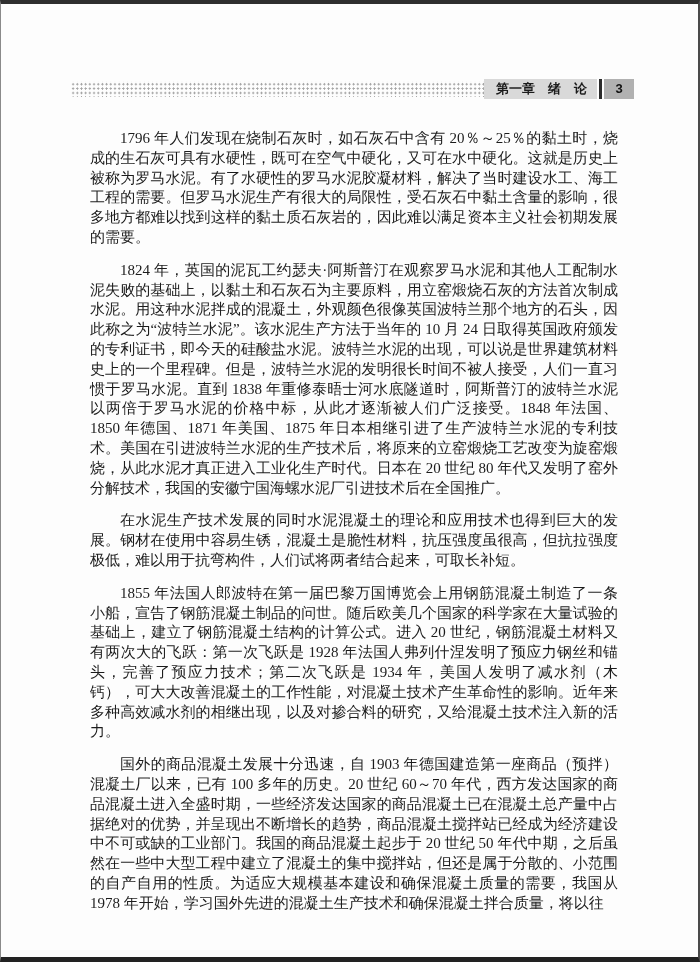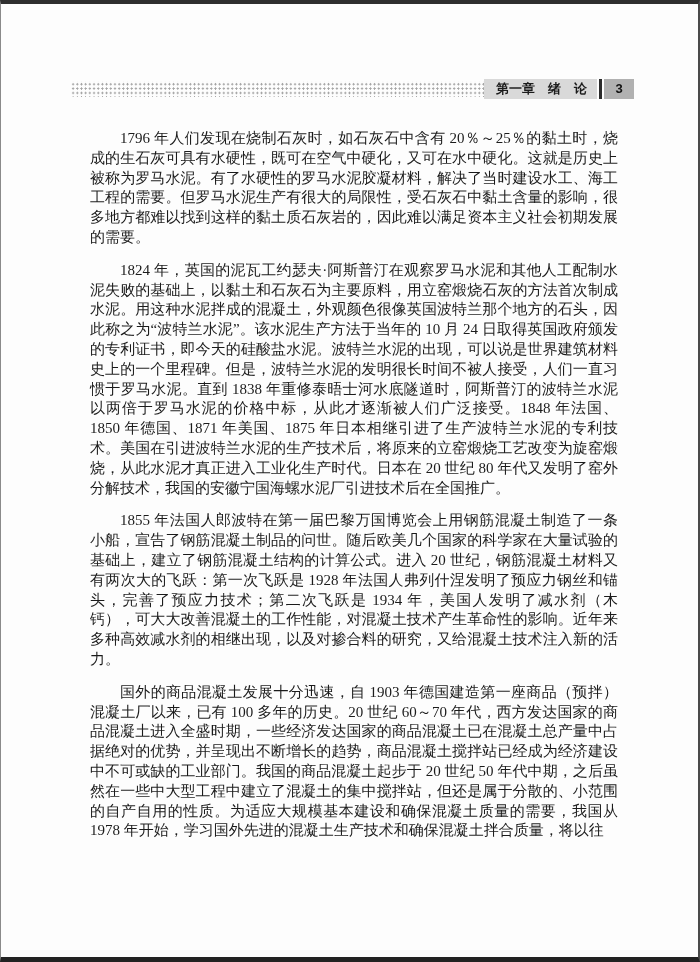--- a/index.html
+++ b/index.html
@@ -102,19 +102,20 @@
     <div class="pagenum-box">3</div>
   </div>
 
   <div class="content">
 
     <p class="body-paragraph">1796 年人们发现在烧制石灰时，如石灰石中含有 20％～25％的黏土时，烧成的生石灰可具有水硬性，既可在空气中硬化，又可在水中硬化。这就是历史上被称为罗马水泥。有了水硬性的罗马水泥胶凝材料，解决了当时建设水工、海工工程的需要。但罗马水泥生产有很大的局限性，受石灰石中黏土含量的影响，很多地方都难以找到这样的黏土质石灰岩的，因此难以满足资本主义社会初期发展的需要。</p>
 
     <p class="body-paragraph">1824 年，英国的泥瓦工约瑟夫·阿斯普汀在观察罗马水泥和其他人工配制水泥失败的基础上，以黏土和石灰石为主要原料，用立窑煅烧石灰的方法首次制成水泥。用这种水泥拌成的混凝土，外观颜色很像英国波特兰那个地方的石头，因此称之为“波特兰水泥”。该水泥生产方法于当年的 10 月 24 日取得英国政府颁发的专利证书，即今天的硅酸盐水泥。波特兰水泥的出现，可以说是世界建筑材料史上的一个里程碑。但是，波特兰水泥的发明很长时间不被人接受，人们一直习惯于罗马水泥。直到 1838 年重修泰晤士河水底隧道时，阿斯普汀的波特兰水泥以两倍于罗马水泥的价格中标，从此才逐渐被人们广泛接受。1848 年法国、1850 年德国、1871 年美国、1875 年日本相继引进了生产波特兰水泥的专利技术。美国在引进波特兰水泥的生产技术后，将原来的立窑煅烧工艺改变为旋窑煅烧，从此水泥才真正进入工业化生产时代。日本在 20 世纪 80 年代又发明了窑外分解技术，我国的安徽宁国海螺水泥厂引进技术后在全国推广。</p>
 
 
+    <p class="body-paragraph">在水泥生产技术发展的同时水泥混凝土的理论和应用技术也得到巨大的发展。钢材在使用中容易生锈，混凝土是脆性材料，抗压强度虽很高，但抗拉强度极低，难以用于抗弯构件，人们试将两者结合起来，可取长补短。</p>
 
     <p class="body-paragraph">1855 年法国人郎波特在第一届巴黎万国博览会上用钢筋混凝土制造了一条小船，宣告了钢筋混凝土制品的问世。随后欧美几个国家的科学家在大量试验的基础上，建立了钢筋混凝土结构的计算公式。进入 20 世纪，钢筋混凝土材料又有两次大的飞跃：第一次飞跃是 1928 年法国人弗列什涅发明了预应力钢丝和锚头，完善了预应力技术；第二次飞跃是 1934 年，美国人发明了减水剂（木钙），可大大改善混凝土的工作性能，对混凝土技术产生革命性的影响。近年来多种高效减水剂的相继出现，以及对掺合料的研究，又给混凝土技术注入新的活力。</p>
 
     <p class="body-paragraph">国外的商品混凝土发展十分迅速，自 1903 年德国建造第一座商品（预拌）混凝土厂以来，已有 100 多年的历史。20 世纪 60～70 年代，西方发达国家的商品混凝土进入全盛时期，一些经济发达国家的商品混凝土已在混凝土总产量中占据绝对的优势，并呈现出不断增长的趋势，商品混凝土搅拌站已经成为经济建设中不可或缺的工业部门。我国的商品混凝土起步于 20 世纪 50 年代中期，之后虽然在一些中大型工程中建立了混凝土的集中搅拌站，但还是属于分散的、小范围的自产自用的性质。为适应大规模基本建设和确保混凝土质量的需要，我国从 1978 年开始，学习国外先进的混凝土生产技术和确保混凝土拌合质量，将以往</p>
   </div>
 
 </div>
 
 </body></html>

